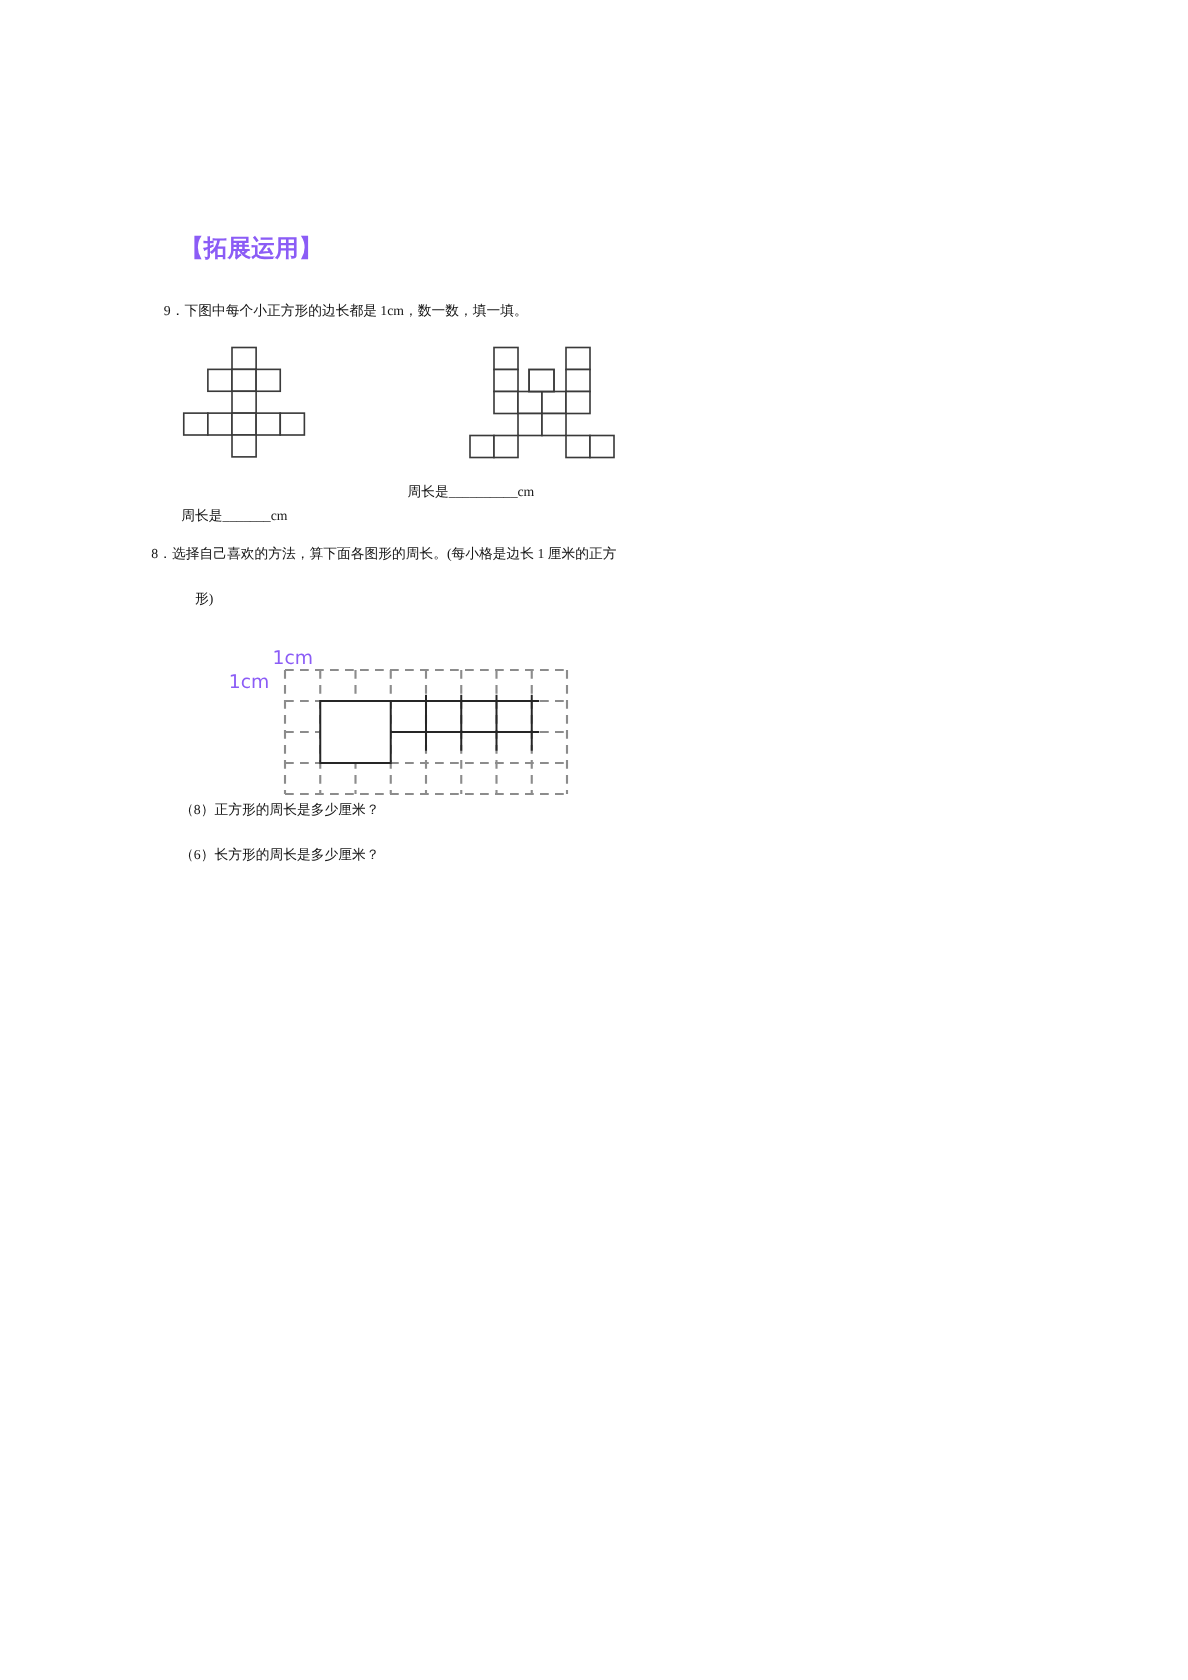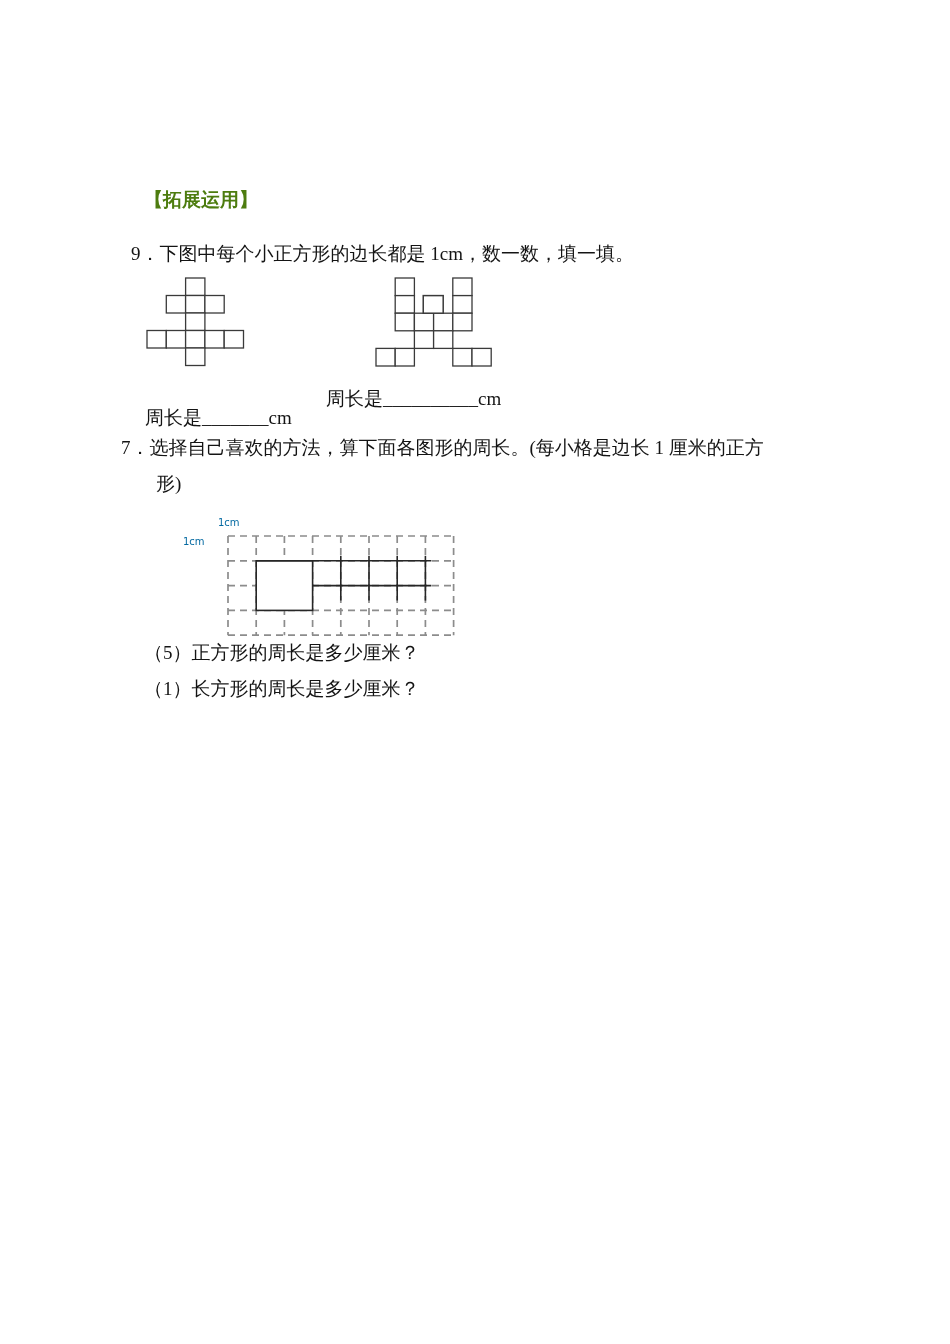--- a/index.html
+++ b/index.html
@@ -1,23 +1,23 @@
 <!DOCTYPE html>
 <html><head>
 <meta charset="utf-8">
 <style>
   html,body{margin:0;padding:0;}
   body{
     width:950px;height:1344px;background:#ffffff;position:relative;overflow:hidden;
     font-family:"Liberation Serif","DejaVu Serif",serif;color:#141414;
   }
   .abs{position:absolute;white-space:pre;line-height:1.2;}
-  .heading{font-size:19px;font-weight:bold;color:#4d7c0f;}
-  .body-text{font-size:19px;text-align:right;}
-  .small-label{font-family:"DejaVu Sans","Liberation Sans",sans-serif;font-size:10px;color:#0369a1;}
+  .heading{font-size:19px;font-weight:bold;color:#8b5cf6;}
+  .body-text{font-size:11px;text-align:right;}
+  .small-label{font-family:"DejaVu Sans","Liberation Sans",sans-serif;font-size:15px;color:#8b5cf6;}
   svg{position:absolute;overflow:visible;display:block;}
 </style>
 </head>
 <body>
 
 <div class="abs heading" style="left:144px;top:189px">【拓展运用】</div>
 
 <div class="abs body-text" style="left:131px;top:243px">9．下图中每个小正方形的边长都是 1cm，数一数，填一填。</div>
 
 <svg id="fig1" style="left:140px;top:272px" width="112" height="100">
@@ -49,21 +49,21 @@
     <rect x="25.2" y="76.4" width="19.2" height="17.6" fill="#ffffff" stroke="#3a3a3a" stroke-width="1.3"></rect>
     <rect x="82.8" y="76.4" width="19.2" height="17.6" fill="#ffffff" stroke="#3a3a3a" stroke-width="1.3"></rect>
     <rect x="102" y="76.4" width="19.2" height="17.6" fill="#ffffff" stroke="#3a3a3a" stroke-width="1.3"></rect>
     <rect x="53.232" y="23.6" width="19.968" height="17.6" fill="#ffffff" stroke="#3a3a3a" stroke-width="1.5"></rect>
   </svg>
 
 <div class="abs body-text" style="left:145px;top:407px">周长是_______cm</div>
 
 <div class="abs body-text" style="left:326px;top:388px">周长是__________cm</div>
 
-<div class="abs body-text" style="left:121px;top:437px">7．选择自己喜欢的方法，算下面各图形的周长。(每小格是边长 1 厘米的正方</div>
+<div class="abs body-text" style="left:121px;top:437px">8．选择自己喜欢的方法，算下面各图形的周长。(每小格是边长 1 厘米的正方</div>
 
 <div class="abs body-text" style="left:156px;top:473px">形)</div>
 
 <div class="abs small-label" style="left:218px;top:517px">1cm</div>
 
 <div class="abs small-label" style="left:183px;top:536px">1cm</div>
 
 <svg id="q10grid" style="left:224px;top:532px" width="240" height="112">
     <line x1="4" y1="4" x2="4" y2="103.2" stroke="#8c8c8c" stroke-width="1.7" stroke-dasharray="7 5"></line>
     <line x1="32.2" y1="4" x2="32.2" y2="103.2" stroke="#8c8c8c" stroke-width="1.7" stroke-dasharray="7 5"></line>
@@ -81,15 +81,15 @@
     <line x1="4" y1="103.2" x2="229.6" y2="103.2" stroke="#8c8c8c" stroke-width="1.7" stroke-dasharray="7 5"></line>
     <rect x="32.2" y="28.8" width="56.4" height="49.6" fill="#ffffff" stroke="#262626" stroke-width="1.6"></rect>
     <line x1="32.2" y1="28.8" x2="207.4" y2="28.8" stroke="#262626" stroke-width="1.6"></line>
     <line x1="88.6" y1="53.6" x2="207.4" y2="53.6" stroke="#262626" stroke-width="1.6"></line>
     <line x1="116.8" y1="23.8" x2="116.8" y2="68.6" stroke="#262626" stroke-width="1.6"></line>
     <line x1="145" y1="23.8" x2="145" y2="68.6" stroke="#262626" stroke-width="1.6"></line>
     <line x1="173.2" y1="23.8" x2="173.2" y2="68.6" stroke="#262626" stroke-width="1.6"></line>
     <line x1="201.4" y1="23.8" x2="201.4" y2="68.6" stroke="#262626" stroke-width="1.6"></line>
   </svg>
 
-<div class="abs body-text" style="left:144px;top:642px">（5）正方形的周长是多少厘米？</div>
+<div class="abs body-text" style="left:144px;top:642px">（8）正方形的周长是多少厘米？</div>
 
-<div class="abs body-text" style="left:144px;top:678px">（1）长方形的周长是多少厘米？</div>
+<div class="abs body-text" style="left:144px;top:678px">（6）长方形的周长是多少厘米？</div>
 
 </body></html>

